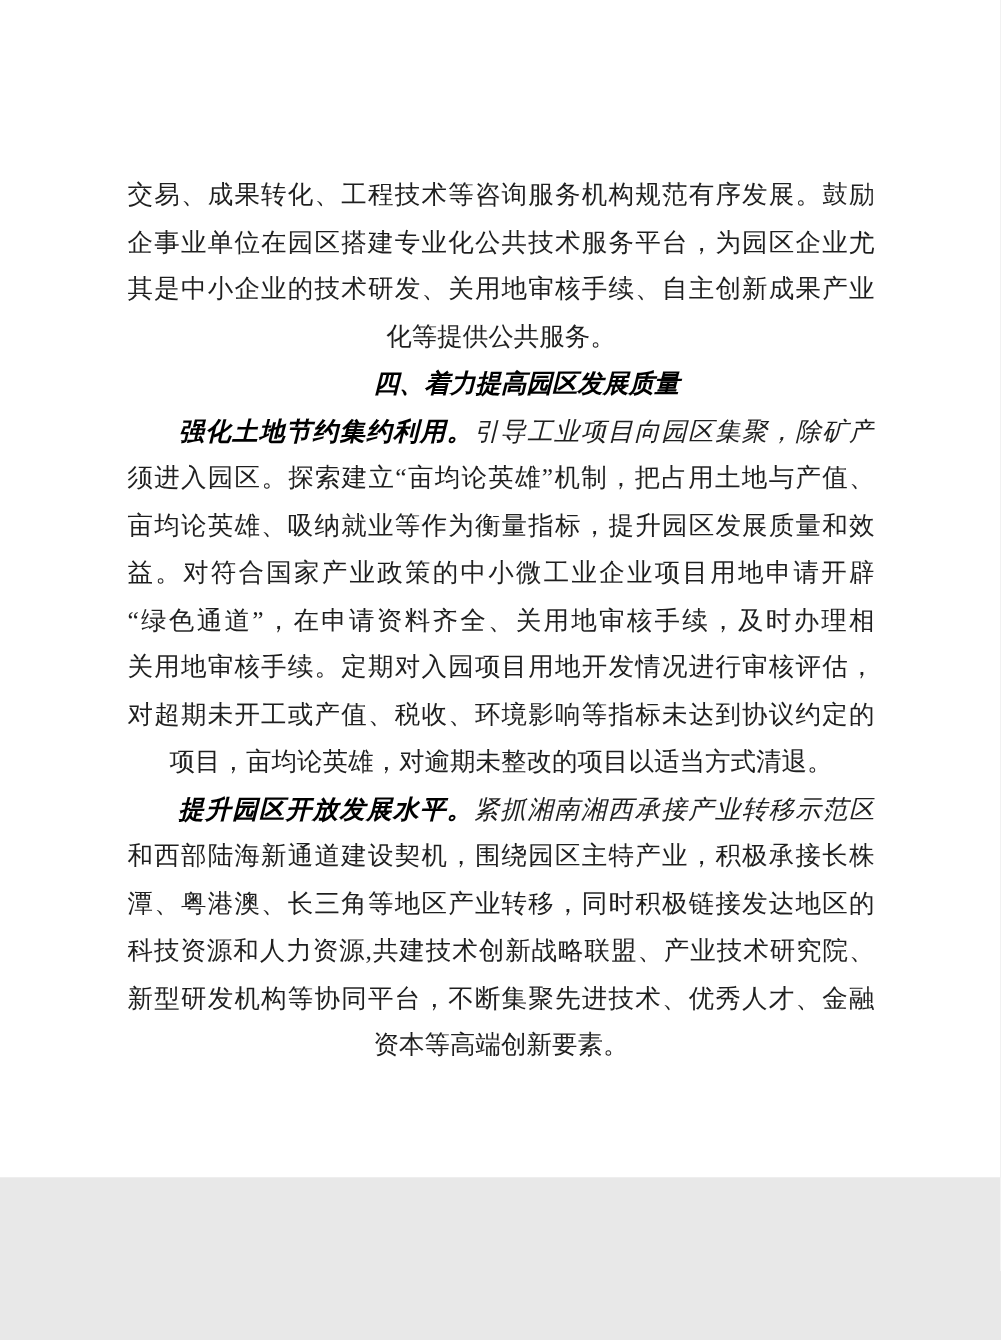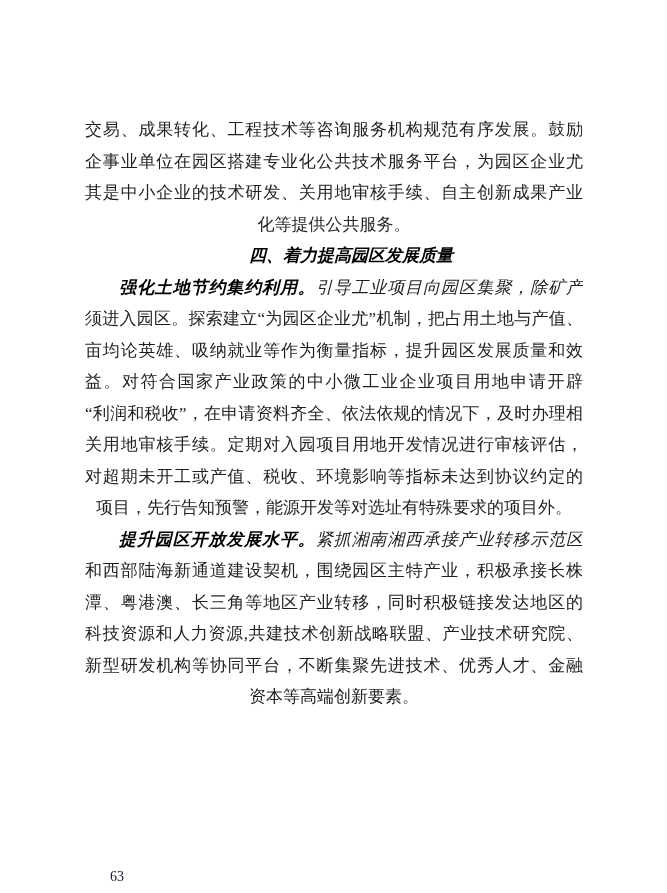--- a/index.html
+++ b/index.html
@@ -3,21 +3,21 @@
 <meta charset="utf-8">
 <style>
   html, body {
     margin: 0;
     padding: 0;
     background: #e8e8e8;
   }
   .page {
     position: relative;
     width: 667px;
-    height: 893px;
+    height: 785px;
     background: #ffffff;
     overflow: hidden;
     font-family: "Liberation Serif", "DejaVu Serif", serif;
     color: #1f1f1f;
   }
   .text-block {
     position: absolute;
     left: 85px;
     top: 114px;
     width: 498px;
@@ -60,27 +60,27 @@
 <body>
 
 <div class="page">
   <div class="text-block">
       <div class="line justify"><span>交易、成果转化、工程技术等咨询服务机构规范有序发展。鼓励</span></div>
       <div class="line justify"><span>企事业单位在园区搭建专业化公共技术服务平台，为园区企业尤</span></div>
       <div class="line justify"><span>其是中小企业的技术研发、关用地审核手续、自主创新成果产业</span></div>
       <div class="line"><span>化等提供公共服务。</span></div>
       <div class="line indent heading"><span class="bold">四、着力提高园区发展质量</span></div>
       <div class="line indent justify"><span class="bold">强化土地节约集约利用。</span><span>引导工业项目向园区集聚，除矿产</span></div>
-      <div class="line justify"><span>须进入园区。探索建立“为园区企业尤”机制，把占用土地与产值、</span></div>
+      <div class="line justify"><span>须进入园区。探索建立“亩均论英雄”机制，把占用土地与产值、</span></div>
       <div class="line justify"><span>亩均论英雄、吸纳就业等作为衡量指标，提升园区发展质量和效</span></div>
       <div class="line justify"><span>益。对符合国家产业政策的中小微工业企业项目用地申请开辟</span></div>
-      <div class="line justify"><span>“利润和税收”，在申请资料齐全、依法依规的情况下，及时办理相</span></div>
+      <div class="line justify"><span>“绿色通道”，在申请资料齐全、关用地审核手续，及时办理相</span></div>
       <div class="line justify"><span>关用地审核手续。定期对入园项目用地开发情况进行审核评估，</span></div>
       <div class="line justify"><span>对超期未开工或产值、税收、环境影响等指标未达到协议约定的</span></div>
-      <div class="line"><span>项目，先行告知预警，能源开发等对选址有特殊要求的项目外。</span></div>
+      <div class="line"><span>项目，亩均论英雄，对逾期未整改的项目以适当方式清退。</span></div>
       <div class="line indent justify"><span class="bold">提升园区开放发展水平。</span><span>紧抓湘南湘西承接产业转移示范区</span></div>
       <div class="line justify"><span>和西部陆海新通道建设契机，围绕园区主特产业，积极承接长株</span></div>
       <div class="line justify"><span>潭、粤港澳、长三角等地区产业转移，同时积极链接发达地区的</span></div>
       <div class="line justify"><span>科技资源和人力资源,共建技术创新战略联盟、产业技术研究院、</span></div>
       <div class="line justify"><span>新型研发机构等协同平台，不断集聚先进技术、优秀人才、金融</span></div>
       <div class="line"><span>资本等高端创新要素。</span></div>
     </div>
   <div class="page-number">63</div>
 </div>
 

